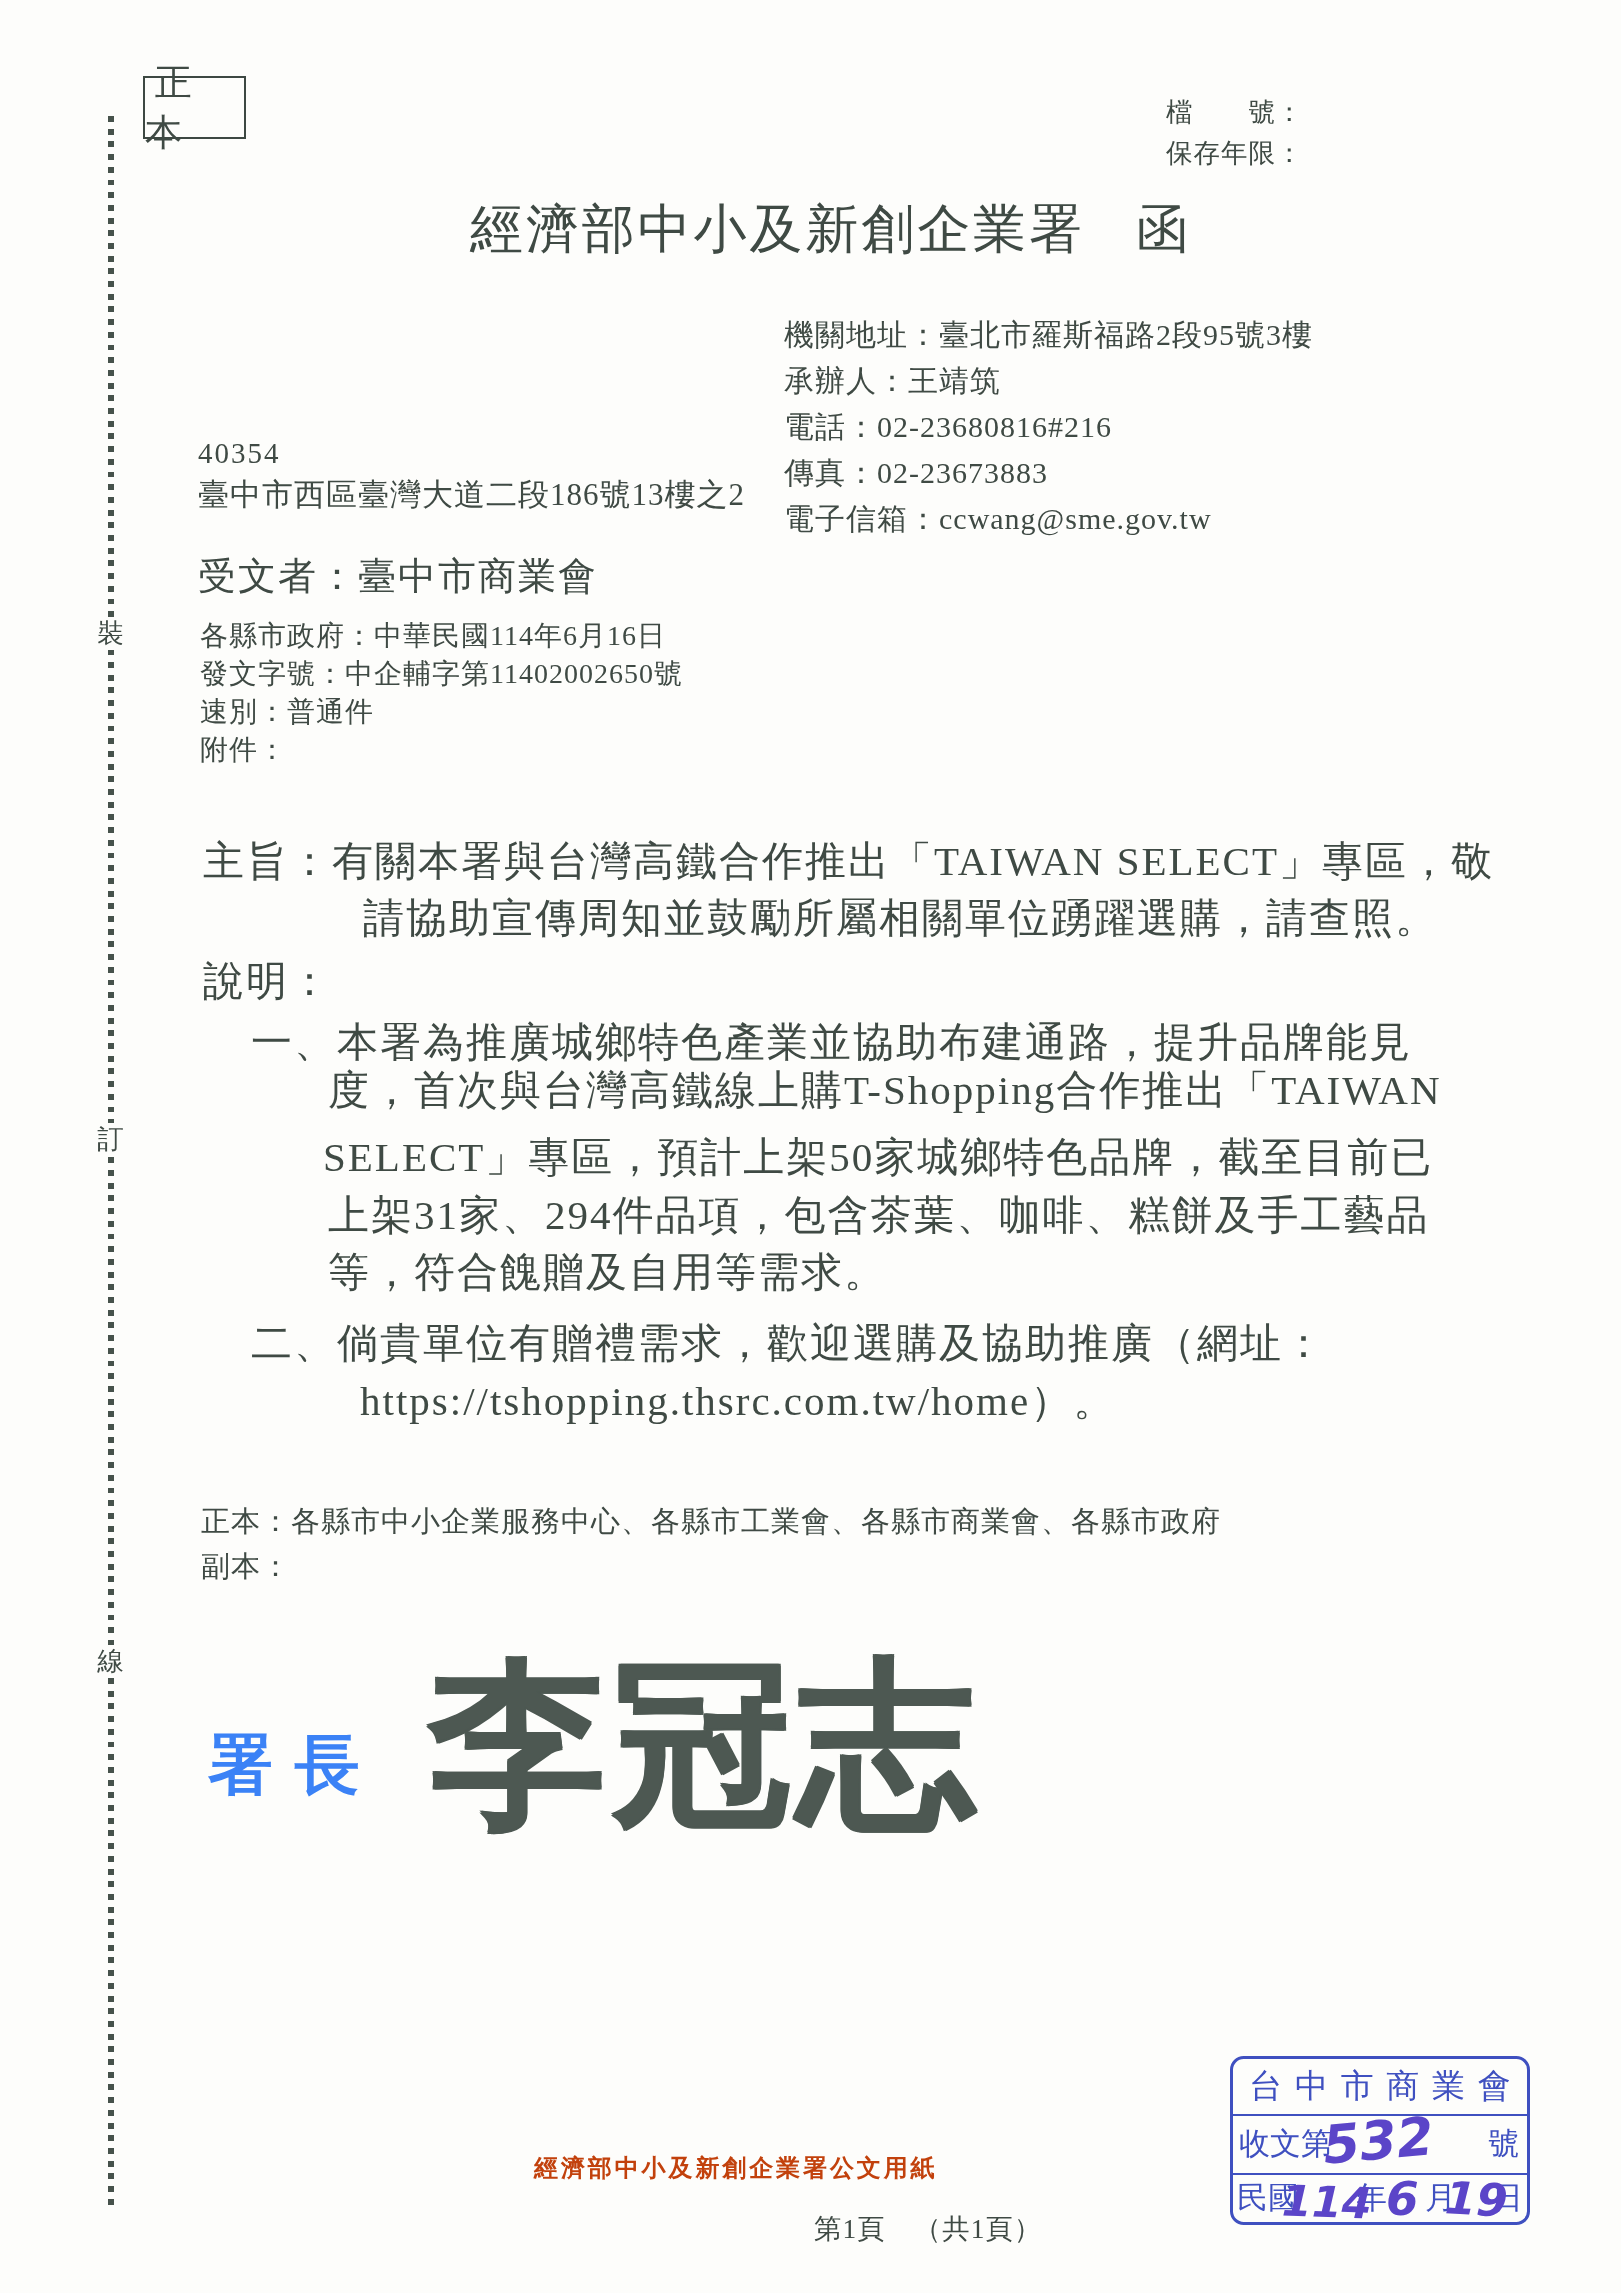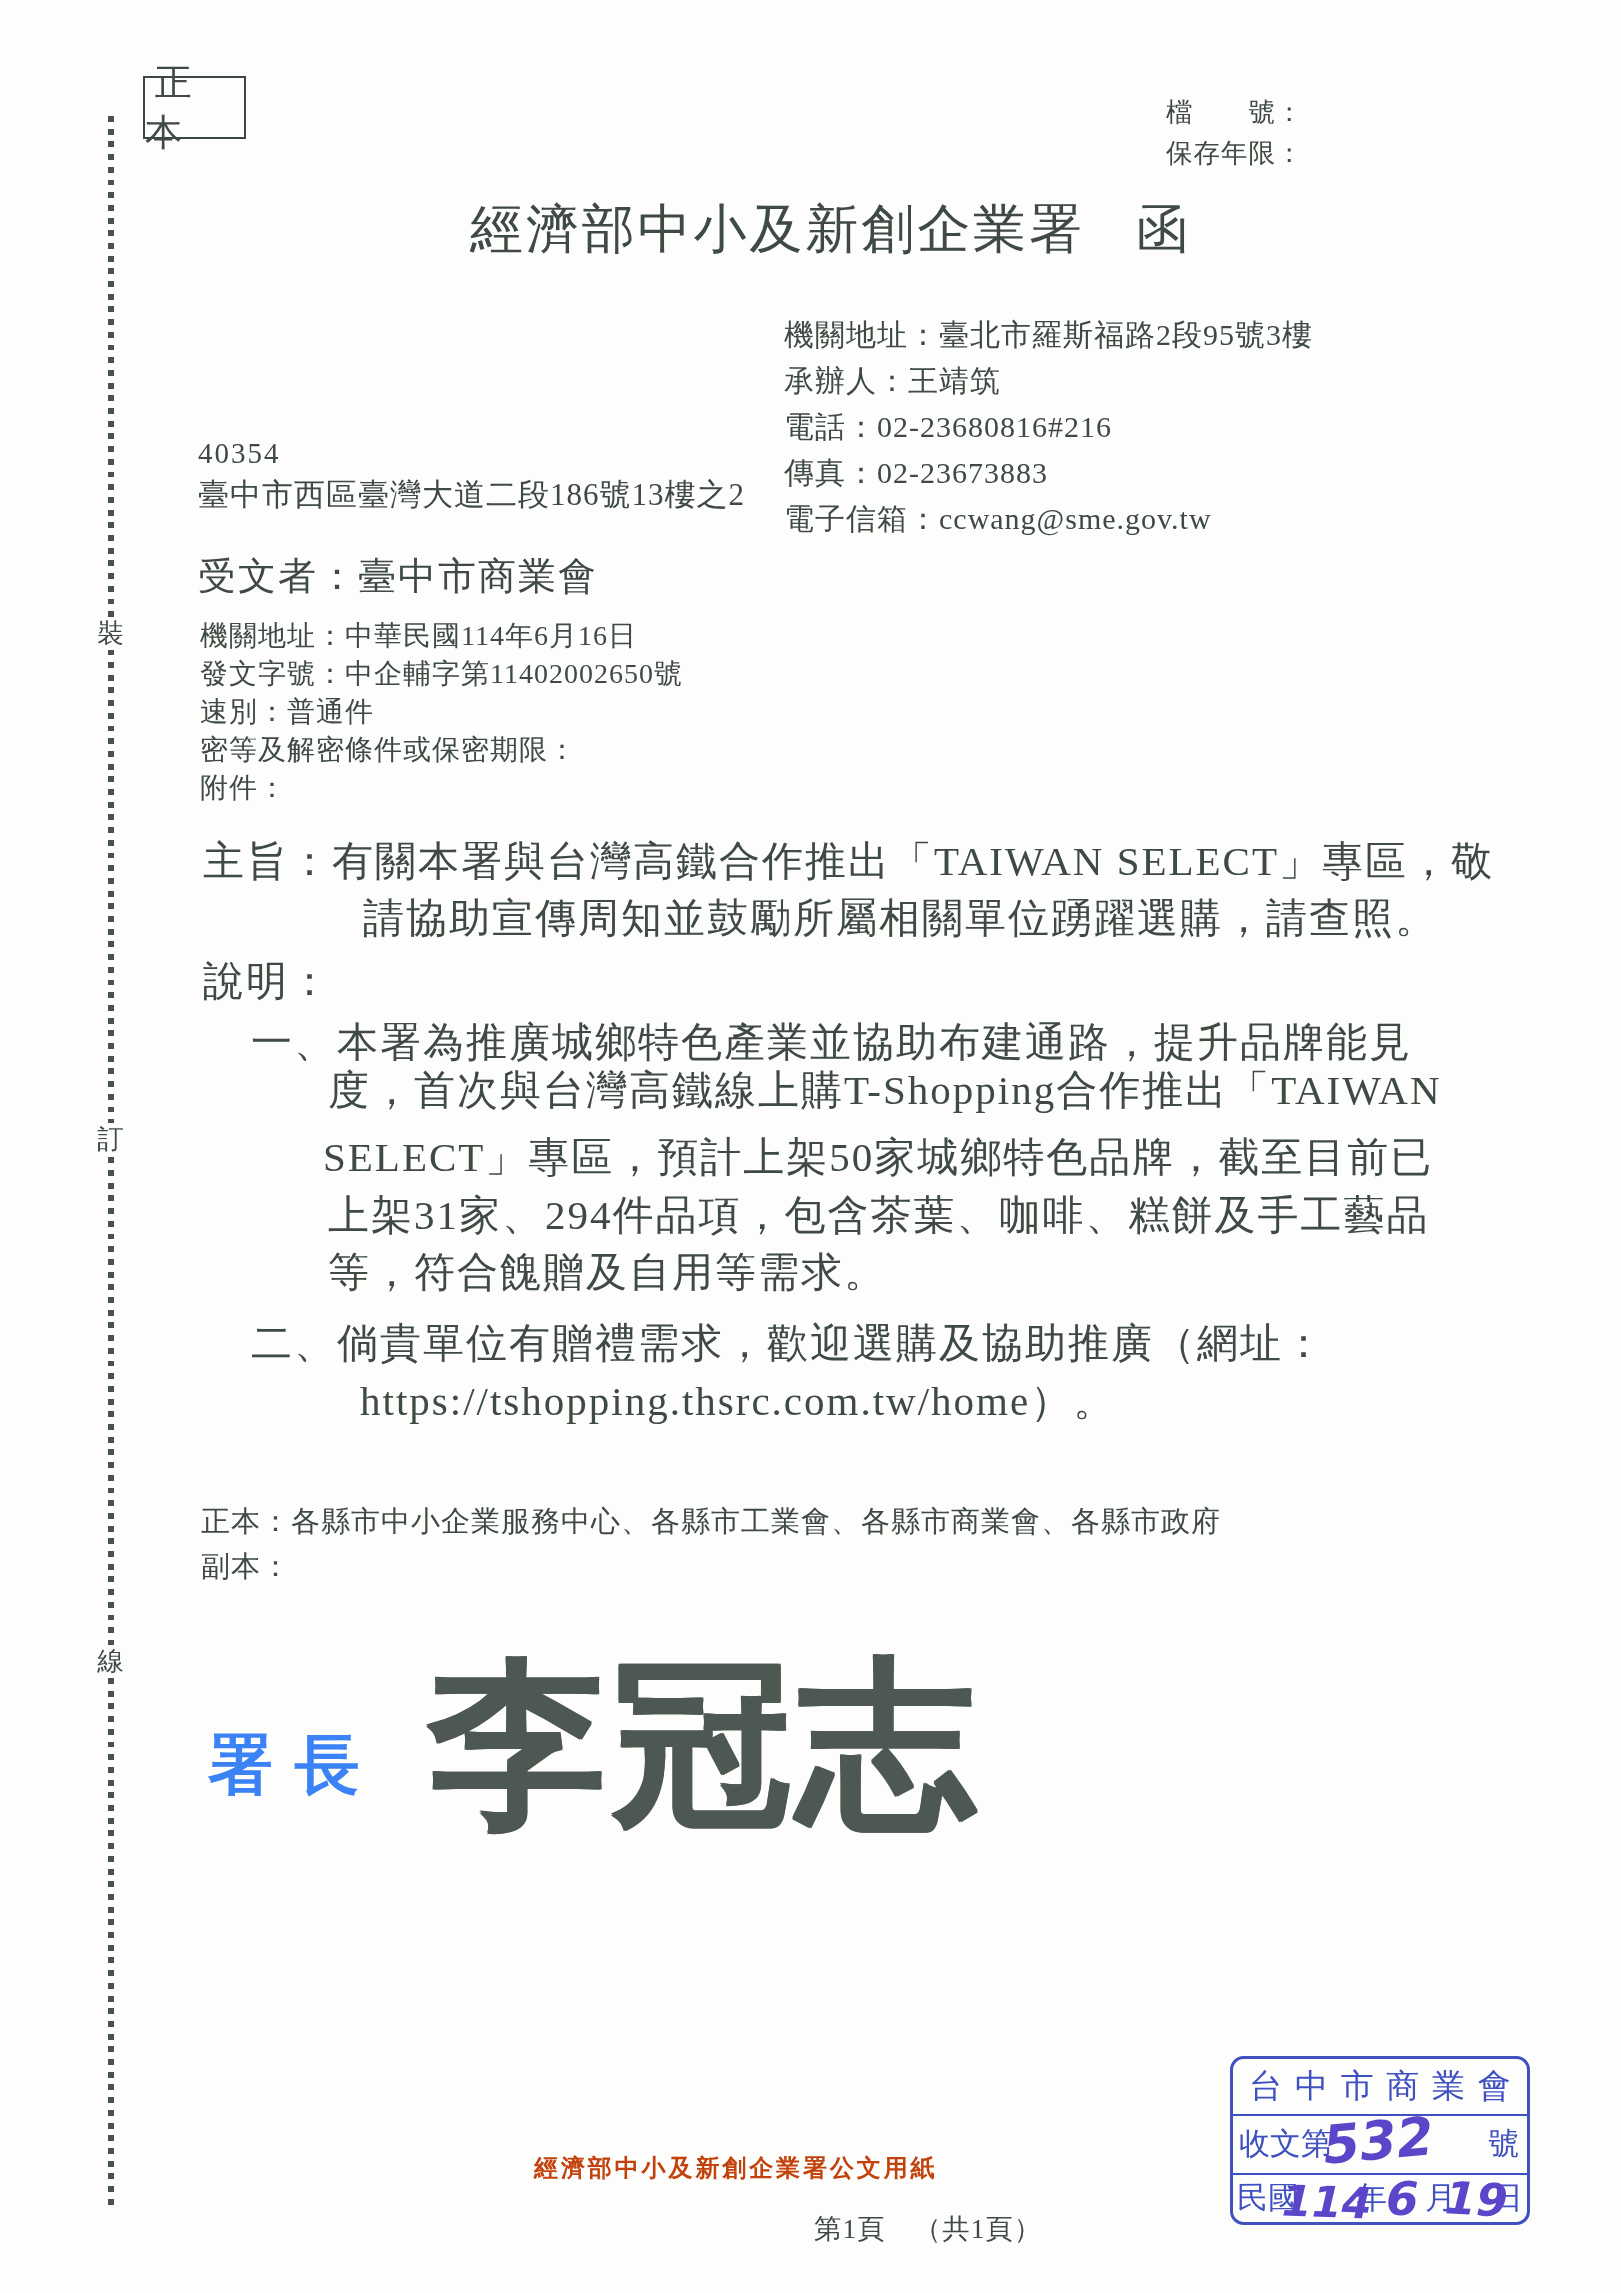--- a/index.html
+++ b/index.html
@@ -129,24 +129,23 @@
     <div>電話：02-23680816#216</div>
     <div>傳真：02-23673883</div>
     <div>電子信箱：ccwang@sme.gov.tw</div>
   </div>
 
   <div class="abs zip">40354</div>
   <div class="abs addr">臺中市西區臺灣大道二段186號13樓之2</div>
   <div class="abs recipient">受文者：臺中市商業會</div>
 
   <div class="abs meta">
-    <div>機關地址：中華民國114年6月16日</div>
+    <div>各縣市政府：中華民國114年6月16日</div>
     <div>發文字號：中企輔字第11402002650號</div>
     <div>速別：普通件</div>
-    <div>密等及解密條件或保密期限：</div>
     <div>附件：</div>
   </div>
 
   <div class="abs t42 subj1">主旨：有關本署與台灣高鐵合作推出「TAIWAN SELECT」專區，敬</div>
   <div class="abs t42 subj2">請協助宣傳周知並鼓勵所屬相關單位踴躍選購，請查照。</div>
   <div class="abs t42 expl">說明：</div>
 
   <div class="abs t42 p1l1">一、本署為推廣城鄉特色產業並協助布建通路，提升品牌能見</div>
   <div class="abs t42 p1l2">度，首次與台灣高鐵線上購T-Shopping合作推出「TAIWAN</div>
   <div class="abs t42 p1l3">SELECT」專區，預計上架50家城鄉特色品牌，截至目前已</div>

